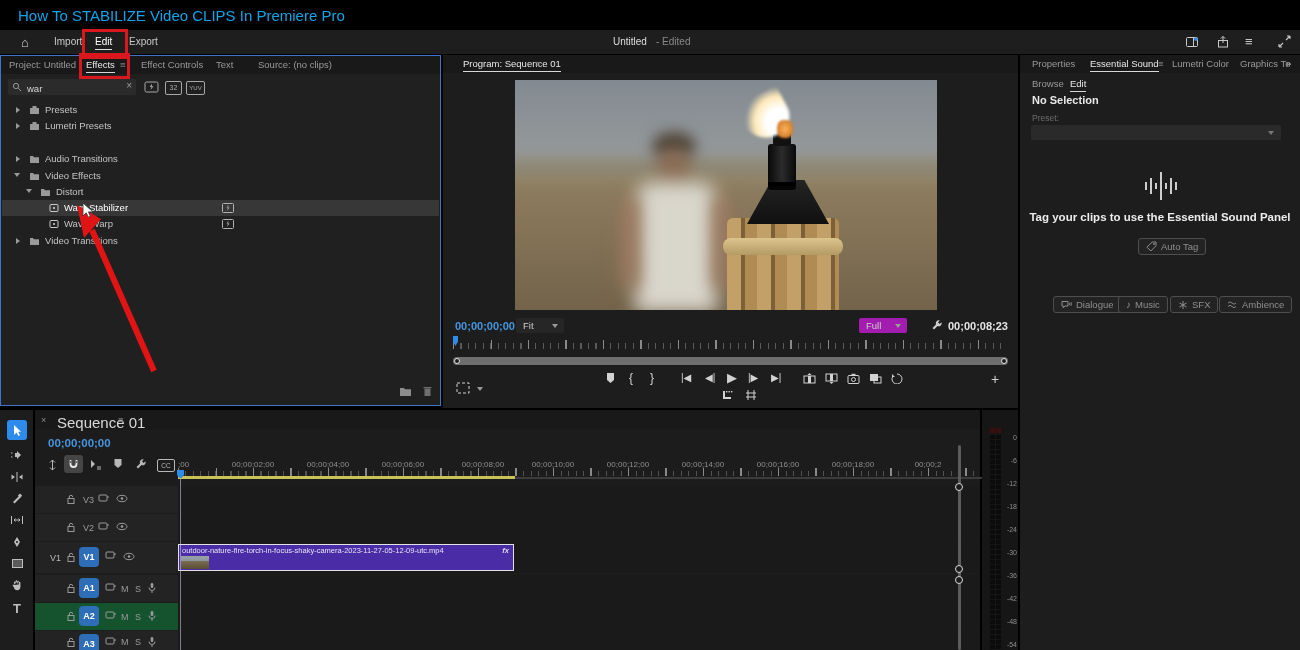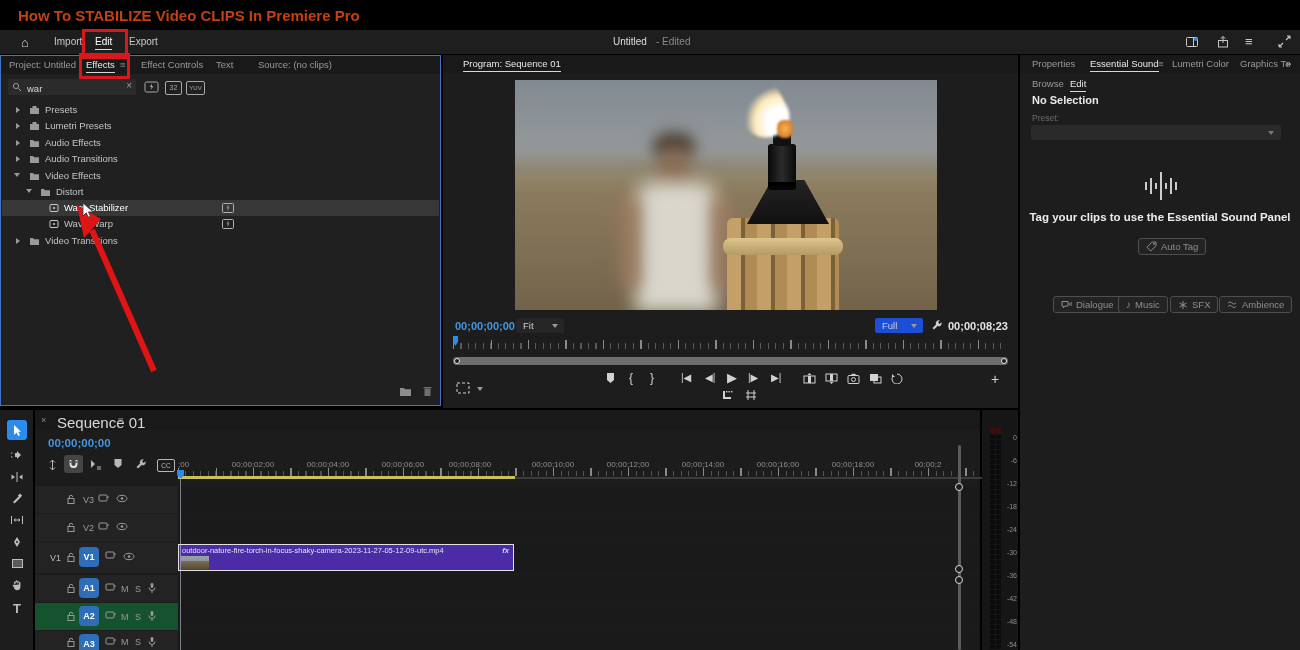--- a/index.html
+++ b/index.html
@@ -17,21 +17,21 @@
   .chev-r{display:inline-block;width:0;height:0;border-top:3.5px solid transparent;border-bottom:3.5px solid transparent;border-left:4.5px solid #9a9a9a;}
   
   .trow{position:absolute;left:1px;width:437px;height:16px;font-size:9.5px;color:#c4c4c4;}
   .trow.sel{background:#373737;color:#fff;}
   .trow .tchev{position:absolute;top:5px;}
   .trow .tlabel{position:absolute;top:2px;white-space:nowrap;}
   .tbadge{position:absolute;left:220px;top:3px;}
   
   .tl-rlabels span{position:absolute;top:0;transform:translateX(-50%);font-size:8px;color:#8f8f8f;white-space:nowrap;}
   .tl-rlabels span:nth-child(1){left:0}.tl-rlabels span:nth-child(2){left:75px}.tl-rlabels span:nth-child(3){left:150px}
-  .tl-rlabels span:nth-child(4){left:225px}.tl-rlabels span:nth-child(5){left:292px}.tl-rlabels span:nth-child(6){left:375px}
+  .tl-rlabels span:nth-child(4){left:225px}.tl-rlabels span:nth-child(5){left:305px}.tl-rlabels span:nth-child(6){left:375px}
   .tl-rlabels span:nth-child(7){left:450px}.tl-rlabels span:nth-child(8){left:525px}.tl-rlabels span:nth-child(9){left:600px}
   .tl-rlabels span:nth-child(10){left:675px}.tl-rlabels span:nth-child(11){left:750px}
   
   .meter-scale span{position:absolute;right:0;font-size:7px;color:#8d8d8d;}
   .meter-scale span:nth-child(1){top:0}.meter-scale span:nth-child(2){top:23px}.meter-scale span:nth-child(3){top:46px}
   .meter-scale span:nth-child(4){top:69px}.meter-scale span:nth-child(5){top:92px}.meter-scale span:nth-child(6){top:115px}
   .meter-scale span:nth-child(7){top:138px}.meter-scale span:nth-child(8){top:161px}.meter-scale span:nth-child(9){top:184px}
   .meter-scale span:nth-child(10){top:207px}
   .ticks-minor{background:repeating-linear-gradient(90deg,#6a6a6a 0 1px,transparent 1px 7.5px);}
   .ticks-major{background:repeating-linear-gradient(90deg,#8a8a8a 0 1px,transparent 1px 37.5px);}
@@ -44,21 +44,21 @@
   .es-btn{position:absolute;height:17px;border:1px solid #4e4e4e;border-radius:3px;background:#232323;
           color:#8f8f8f;font-size:9.5px;display:flex;align-items:center;gap:4px;padding:0 7px;box-sizing:border-box;}
   .tool{position:absolute;left:7px;width:20px;height:20px;display:flex;align-items:center;justify-content:center;}
 </style>
 </head>
 <body>
 
 <div id="root">
 
   <div class="abs" style="left:0;top:0;width:1300px;height:30px;background:#000;">
-    <div class="abs" style="left:18px;top:7px;font-size:15px;font-weight:bold;color:#c2410c;">How To STABILIZE Video CLIPS In Premiere Pro</div>
+    <div class="abs" style="left:18px;top:7px;font-size:15px;font-weight:normal;color:#0ea5e9;">How To STABILIZE Video CLIPS In Premiere Pro</div>
   </div>
 
   <div class="abs" style="left:0;top:30px;width:1300px;height:24px;background:#1e1e1e;">
     <span class="abs" style="left:21px;top:5px;font-size:13px;color:#d8d8d8;">⌂</span>
     <span class="abs" style="left:54px;top:6px;font-size:10px;">Import</span>
     <span class="abs" style="left:95px;top:6px;font-size:10px;color:#fff;border-bottom:1px solid #ddd;padding-bottom:2px;">Edit</span>
     <span class="abs" style="left:129px;top:6px;font-size:10px;">Export</span>
     <span class="abs" style="left:613px;top:6px;font-size:10px;color:#dedede;">Untitled</span>
     <span class="abs" style="left:656px;top:6px;font-size:10px;color:#8a8a8a;">- Edited</span>
     <span class="ic" style="left:1185px;top:5px;">
@@ -126,29 +126,20 @@
       <div class="trow" style="top:18px;">
         <span class="tchev chev-r" style="left:14px;"></span>
         <span class="ic" style="left:27px;top:3px;">
             <svg width="11" height="10" viewBox="0 0 11 10">
               <rect x="1" y="3" width="9" height="6" fill="#9a9a9a"></rect>
               <rect x="3.5" y="1" width="4" height="2.5" fill="#9a9a9a"></rect>
             </svg>
           </span>
         <span class="tlabel" style="left:43px;">Lumetri Presets</span>
       </div>
-      <div class="trow" style="top:35px;">
-        <span class="tchev chev-r" style="left:14px;"></span>
-        <span class="ic" style="left:27px;top:3px;">
-            <svg width="11" height="10" viewBox="0 0 11 10">
-              <path d="M1 2h3l1 1.3h5V9H1z" fill="#9a9a9a"></path>
-            </svg>
-          </span>
-        <span class="tlabel" style="left:43px;">Audio Effects</span>
-      </div>
       <div class="trow" style="top:51px;">
         <span class="tchev chev-r" style="left:14px;"></span>
         <span class="ic" style="left:27px;top:3px;">
             <svg width="11" height="10" viewBox="0 0 11 10">
               <path d="M1 2h3l1 1.3h5V9H1z" fill="#9a9a9a"></path>
             </svg>
           </span>
         <span class="tlabel" style="left:43px;">Audio Transitions</span>
       </div>
       <div class="trow" style="top:68px;">
@@ -247,21 +238,21 @@
       <div class="abs" style="left:258px;top:52px;width:18px;height:14px;background:#111;border-radius:3px;"></div>
       <div class="abs" style="left:228px;top:14px;width:46px;height:44px;background:radial-gradient(ellipse at 70% 80%,#fff 0 30%,#ffe9b8 55%,rgba(255,220,150,0) 75%);transform:rotate(-28deg);filter:blur(1.5px);border-radius:50% 10% 50% 60%;"></div>
       <div class="abs" style="left:262px;top:40px;width:16px;height:18px;background:radial-gradient(#ffb257,#c06a1e);filter:blur(1px);border-radius:40%;"></div>
     </div>
 
     <span class="abs" style="left:12px;top:265px;font-size:11px;font-weight:bold;color:#4596e0;">00;00;00;00</span>
     <div class="abs" style="left:73px;top:263px;width:48px;height:15px;background:#262626;border-radius:2px;">
       <span class="abs" style="left:7px;top:2px;font-size:9.5px;color:#cfcfcf;">Fit</span>
       <span class="dd-chev" style="right:6px;top:6px;"></span>
     </div>
-    <div class="abs" style="left:432px;top:263px;width:48px;height:15px;background:#1d4ed8;border-radius:2px;">
+    <div class="abs" style="left:416px;top:263px;width:48px;height:15px;background:#a21caf;border-radius:2px;">
       <span class="abs" style="left:7px;top:2px;font-size:9.5px;color:#cfcfcf;">Full</span>
       <span class="dd-chev" style="right:6px;top:6px;"></span>
     </div>
     <span class="ic" style="left:487px;top:264px;">
       <svg width="13" height="13" viewBox="0 0 13 13">
           <path d="M11.5 3.2a3 3 0 0 1-4 3.8L4 10.5 2.5 9l3.5-3.5a3 3 0 0 1 3.8-4L8 3.3l1.7 1.7z" fill="#cfcfcf"></path>
         </svg>
     </span>
     <span class="abs" style="left:505px;top:265px;font-size:11px;font-weight:bold;color:#e4e4e4;">00;00;08;23</span>
 

